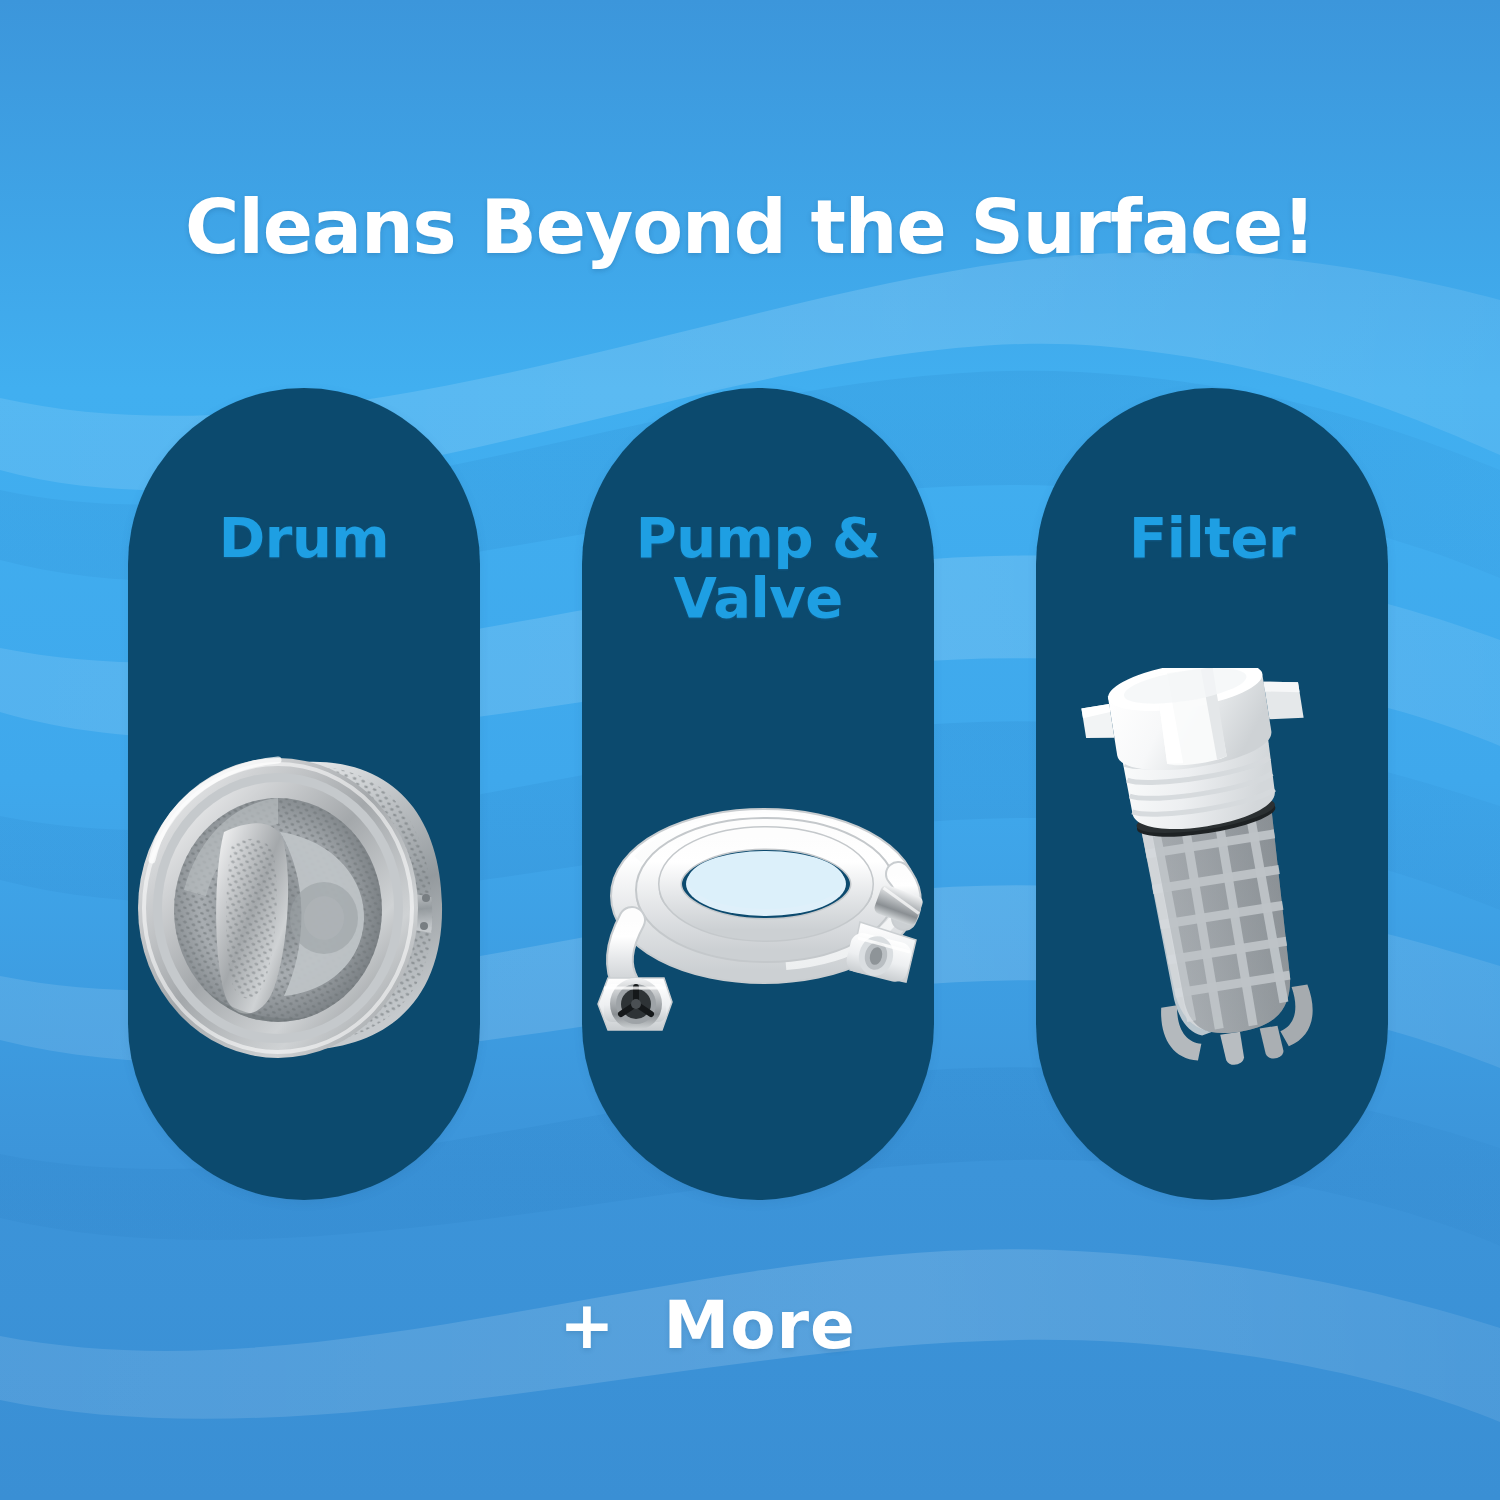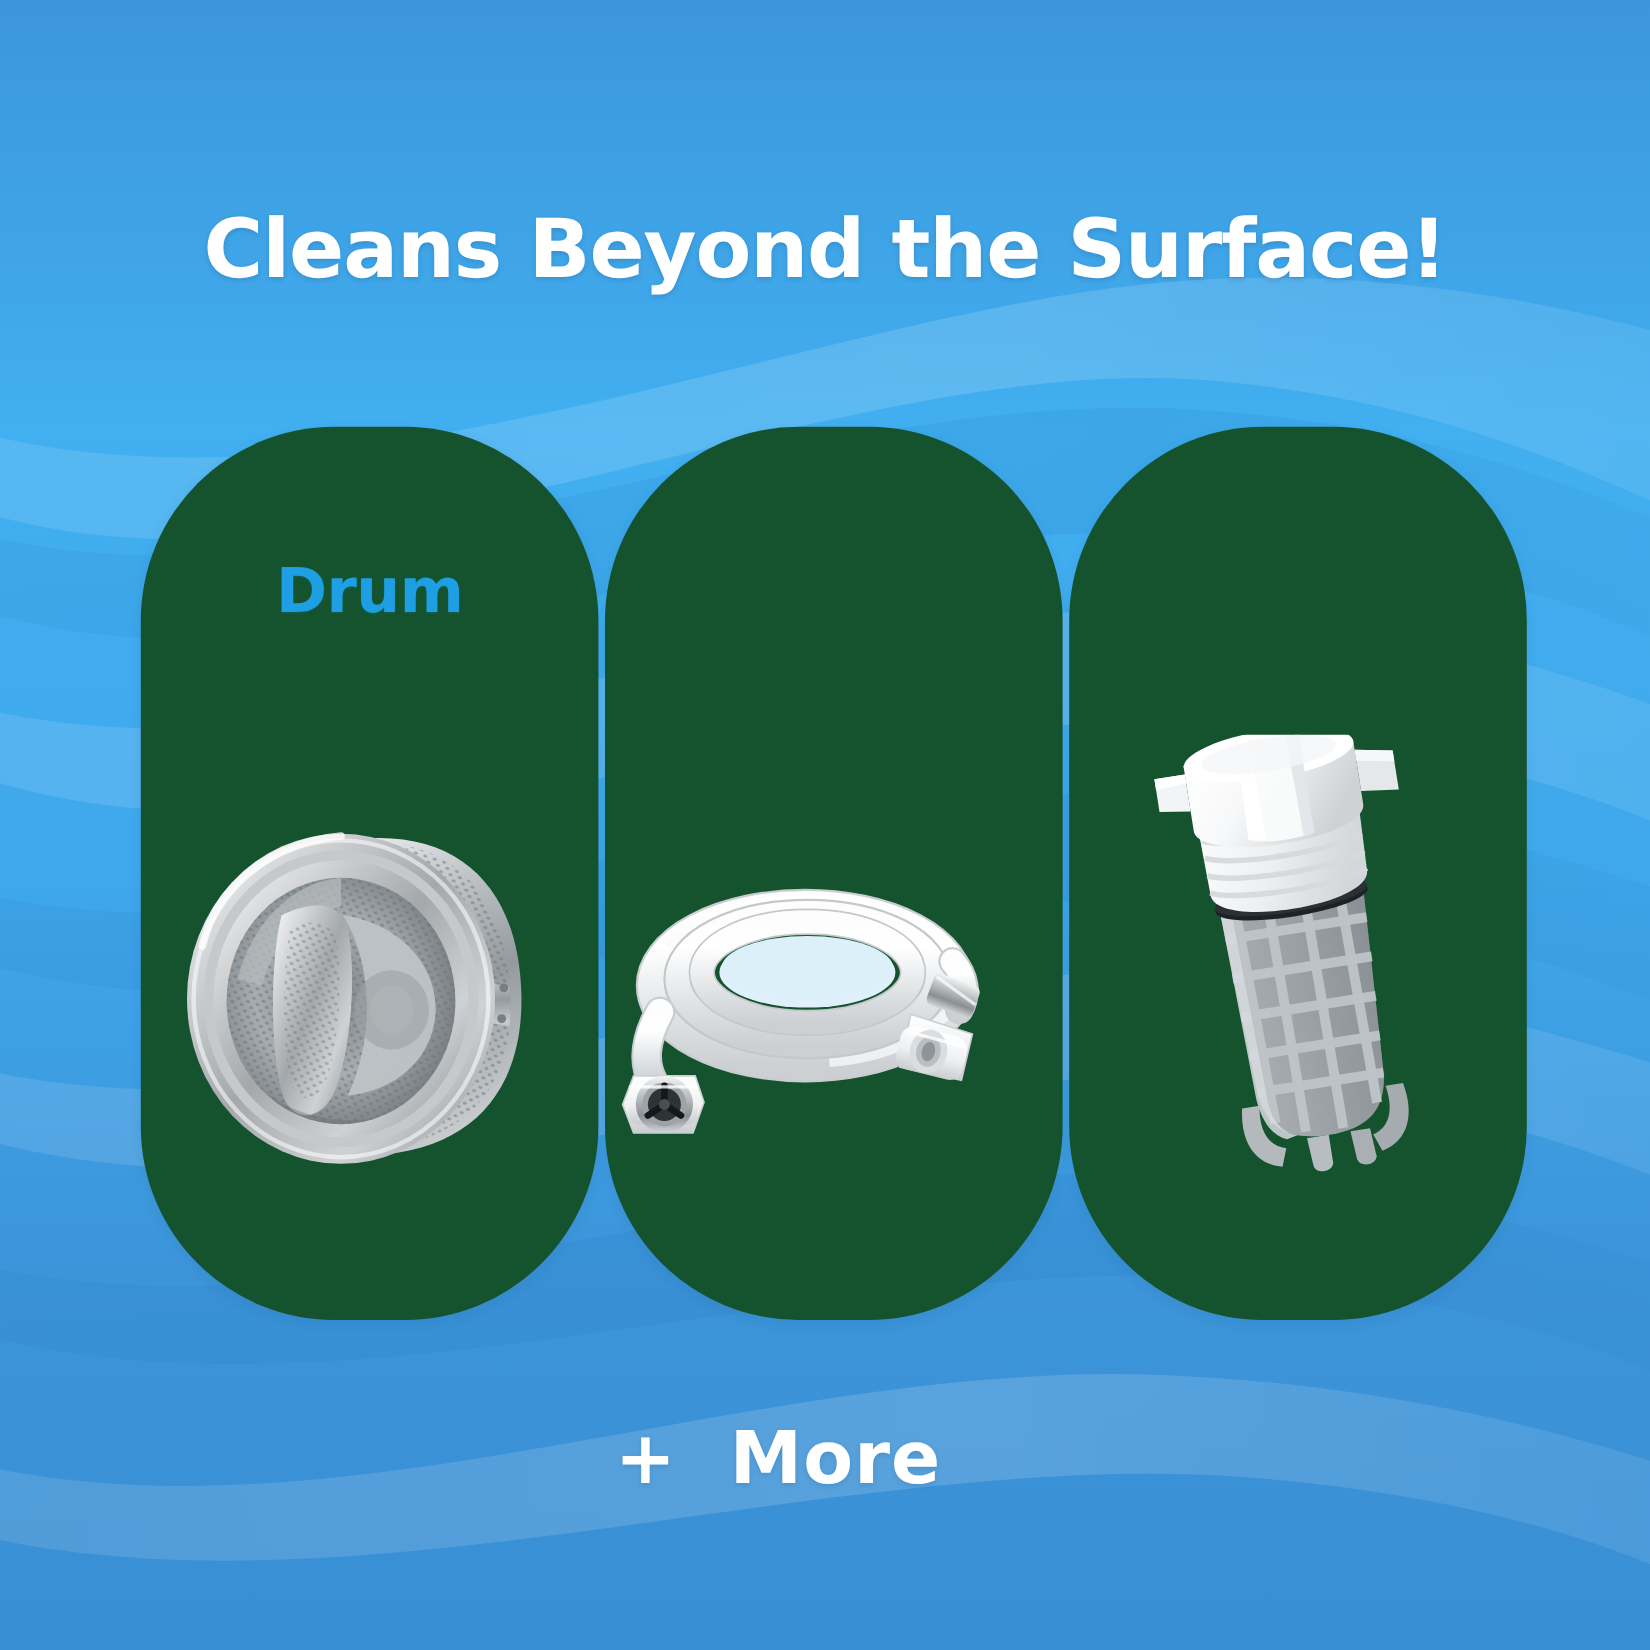--- a/index.html
+++ b/index.html
@@ -33,22 +33,22 @@
   
   #cards{
     position:absolute;
     top:388px; left:128px;
     width:1260px; height:812px;
     display:flex;
     justify-content:space-between;
   }
   .card{
     position:relative;
-    width:416px; height:812px;
-    background:#14532d;
+    width:352px; height:812px;
+    background:#0c4a6e;
     border-radius:176px;
     box-shadow:0 3px 10px rgba(25,80,130,.10);
     overflow:hidden;
   }
   .card-label{
     position:absolute;
     top:120px; left:0; width:100%;
     text-align:center;
     font-size:56px;
     font-weight:bold;
@@ -175,20 +175,22 @@
 
         <path d="M60,230 C90,276 160,292 220,266 L236,300 L44,300 Z" fill="#6A7074" opacity="0.4"></path>
       </g>
 
       <ellipse cx="150" cy="168" rx="134" ry="144" fill="none" stroke="#FFFFFF" stroke-opacity="0.55" stroke-width="4"></ellipse>
       <path d="M24,120 C36,66 86,26 150,20" fill="none" stroke="#FFFFFF" stroke-opacity="0.75" stroke-width="7" stroke-linecap="round"></path>
     </svg>
   </div>
 
   <div class="card">
+    <div class="card-label">Pump &amp;
+Valve</div>
 
     <svg class="card-art" style="top:390px; height:260px; left:-30px; width:412px;" viewBox="0 0 412 260">
       <defs>
         <linearGradient id="hoseG" x1="0" y1="0" x2="0" y2="1">
           <stop offset="0%" stop-color="#FDFDFD"></stop>
           <stop offset="26%" stop-color="#FFFFFF"></stop>
           <stop offset="60%" stop-color="#E6E8EA"></stop>
           <stop offset="100%" stop-color="#CCD0D3"></stop>
         </linearGradient>
         <linearGradient id="hoseTop" x1="0" y1="0" x2="0" y2="1">
@@ -247,20 +249,21 @@
         <rect x="-6" y="2" width="62" height="40" rx="12" fill="url(#fitG)" transform="rotate(14)"></rect>
         <ellipse cx="16" cy="26" rx="17" ry="20" fill="#DADEE1" transform="rotate(14 16 26)"></ellipse>
         <ellipse cx="16" cy="26" rx="11" ry="14" fill="#B9BEC2" transform="rotate(14 16 26)"></ellipse>
         <ellipse cx="16" cy="26" rx="6" ry="9" fill="#8E9498" transform="rotate(14 16 26)"></ellipse>
         <path d="M-2,8 L50,22" stroke="#FFFFFF" stroke-opacity="0.8" stroke-width="3"></path>
       </g>
     </svg>
   </div>
 
   <div class="card">
+    <div class="card-label">Filter</div>
 
     <svg class="card-art" style="top:280px; height:400px;" viewBox="0 0 352 400">
       <defs>
         <linearGradient id="capG" x1="0" y1="0" x2="1" y2="0.4">
           <stop offset="0%" stop-color="#FFFFFF"></stop>
           <stop offset="42%" stop-color="#F7F8F9"></stop>
           <stop offset="72%" stop-color="#E2E5E7"></stop>
           <stop offset="100%" stop-color="#CED2D5"></stop>
         </linearGradient>
         <linearGradient id="threadG" x1="0" y1="0" x2="1" y2="0.25">

